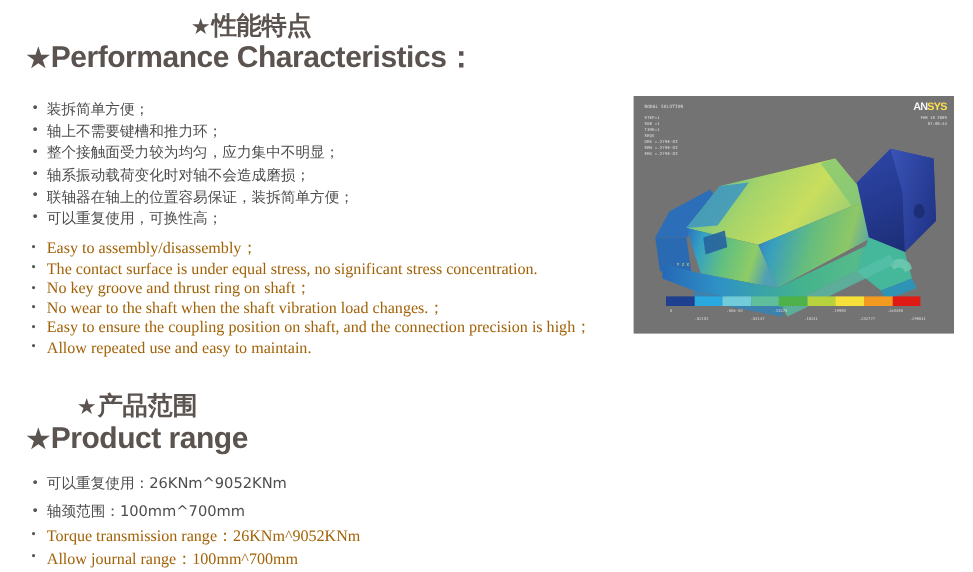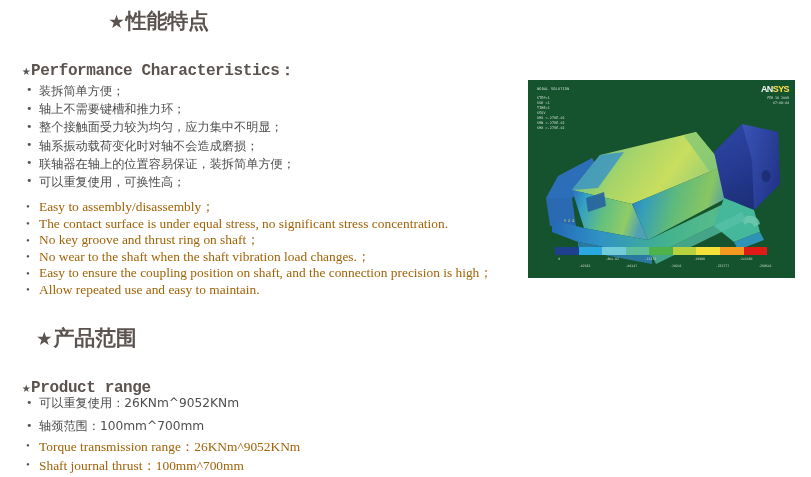--- a/index.html
+++ b/index.html
@@ -27,24 +27,23 @@
     white-space: nowrap;
     line-height: 1.12;
     letter-spacing: -0.2px;
   }
   .h-cn {
     font-size: 21px;
     font-family: "DejaVu Sans", "Liberation Sans", sans-serif;
     text-align: center;
   }
   .h-en {
-    font-size: 16px;
-    font-family: Liberation Mono, monospace;
+    font-size: 25px;
+    font-family: Liberation Sans, sans-serif;
     letter-spacing: -0.4px;
-    margin-top: 29px;
   }
   .star {
     font-size: 0.88em;
     margin-right: 1px;
     display: inline-block;
   }
 
   
   .list { position: absolute; left: 26px; margin: 0; padding: 0; list-style: none; }
   .list li {
@@ -196,24 +195,24 @@
   <div class="h-en"><span class="star">★</span><span>Product range</span></div>
 </div>
 
 <ul class="list list-cn" id="range-cn">
   <li>可以重复使用：26KNm^9052KNm</li>
   <li>轴颈范围：100mm^700mm</li>
 </ul>
 
 <ul class="list list-en" id="range-en">
   <li>Torque transmission range：26KNm^9052KNm</li>
-  <li>Shaft journal thrust：100mm^700mm</li>
+  <li>Allow journal range：100mm^700mm</li>
 </ul>
 
-<div id="fea-figure" style="background: #14532d;">
+<div id="fea-figure" style="background: #737373;">
 
   <svg id="fea-canvas" viewBox="0 0 267 198" preserveAspectRatio="none">
     <defs>
       <linearGradient id="gTop" x1="0" y1="1" x2="1" y2="0">
         <stop offset="0" stop-color="#2f7fc8"></stop>
         <stop offset="0.18" stop-color="#46a9a8"></stop>
         <stop offset="0.40" stop-color="#7cc66a"></stop>
         <stop offset="0.62" stop-color="#b8d85c"></stop>
         <stop offset="0.85" stop-color="#d2e05f"></stop>
         <stop offset="1" stop-color="#cbdc6a"></stop>

